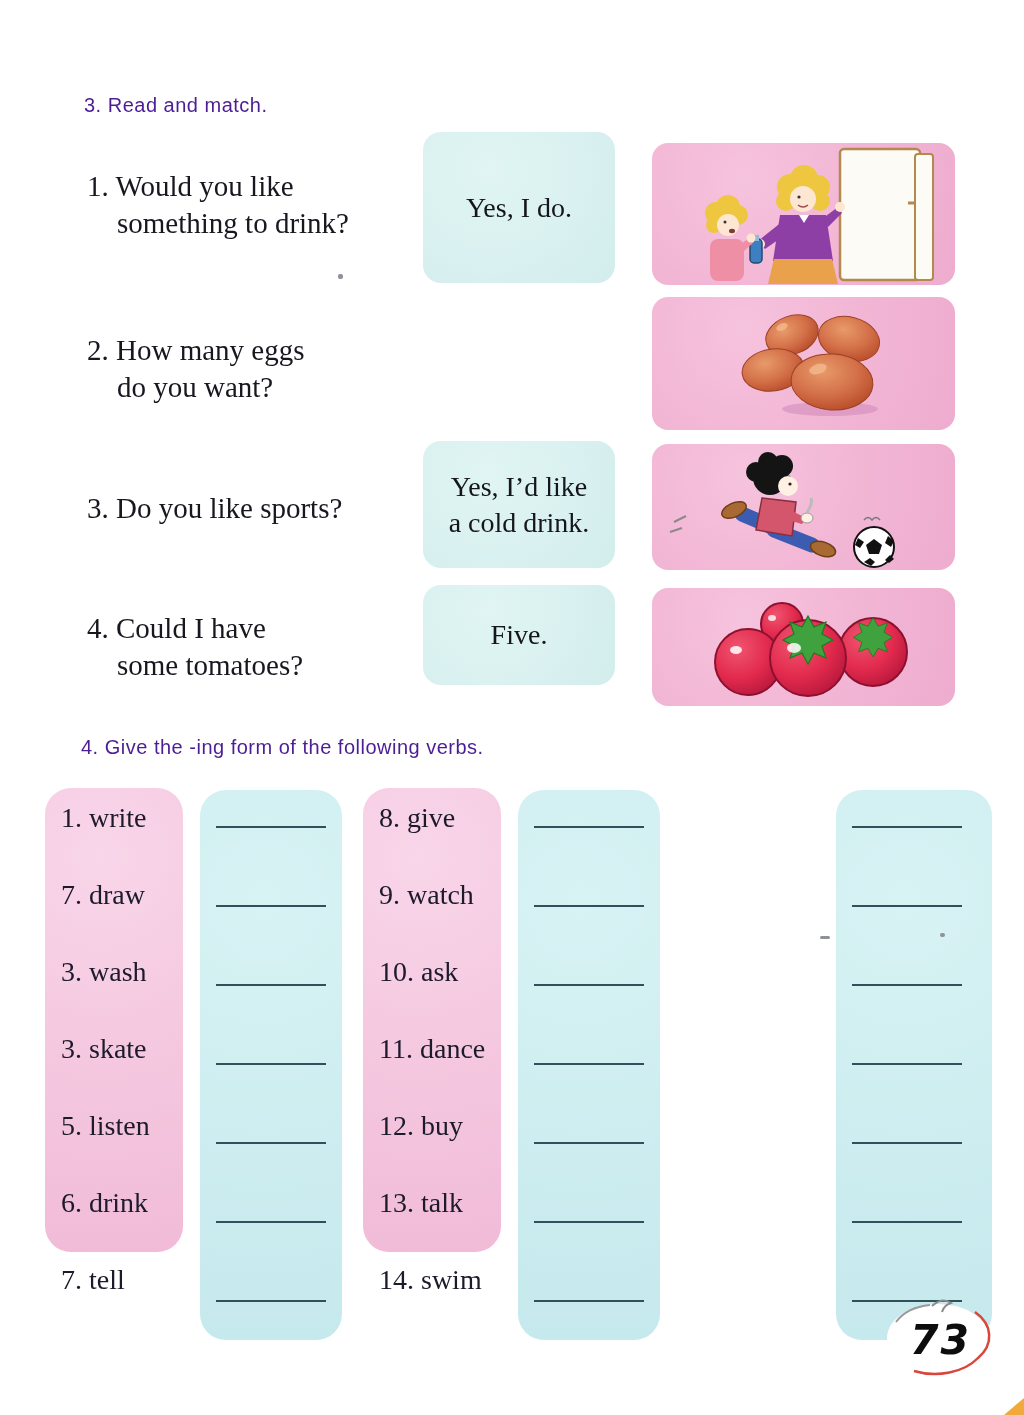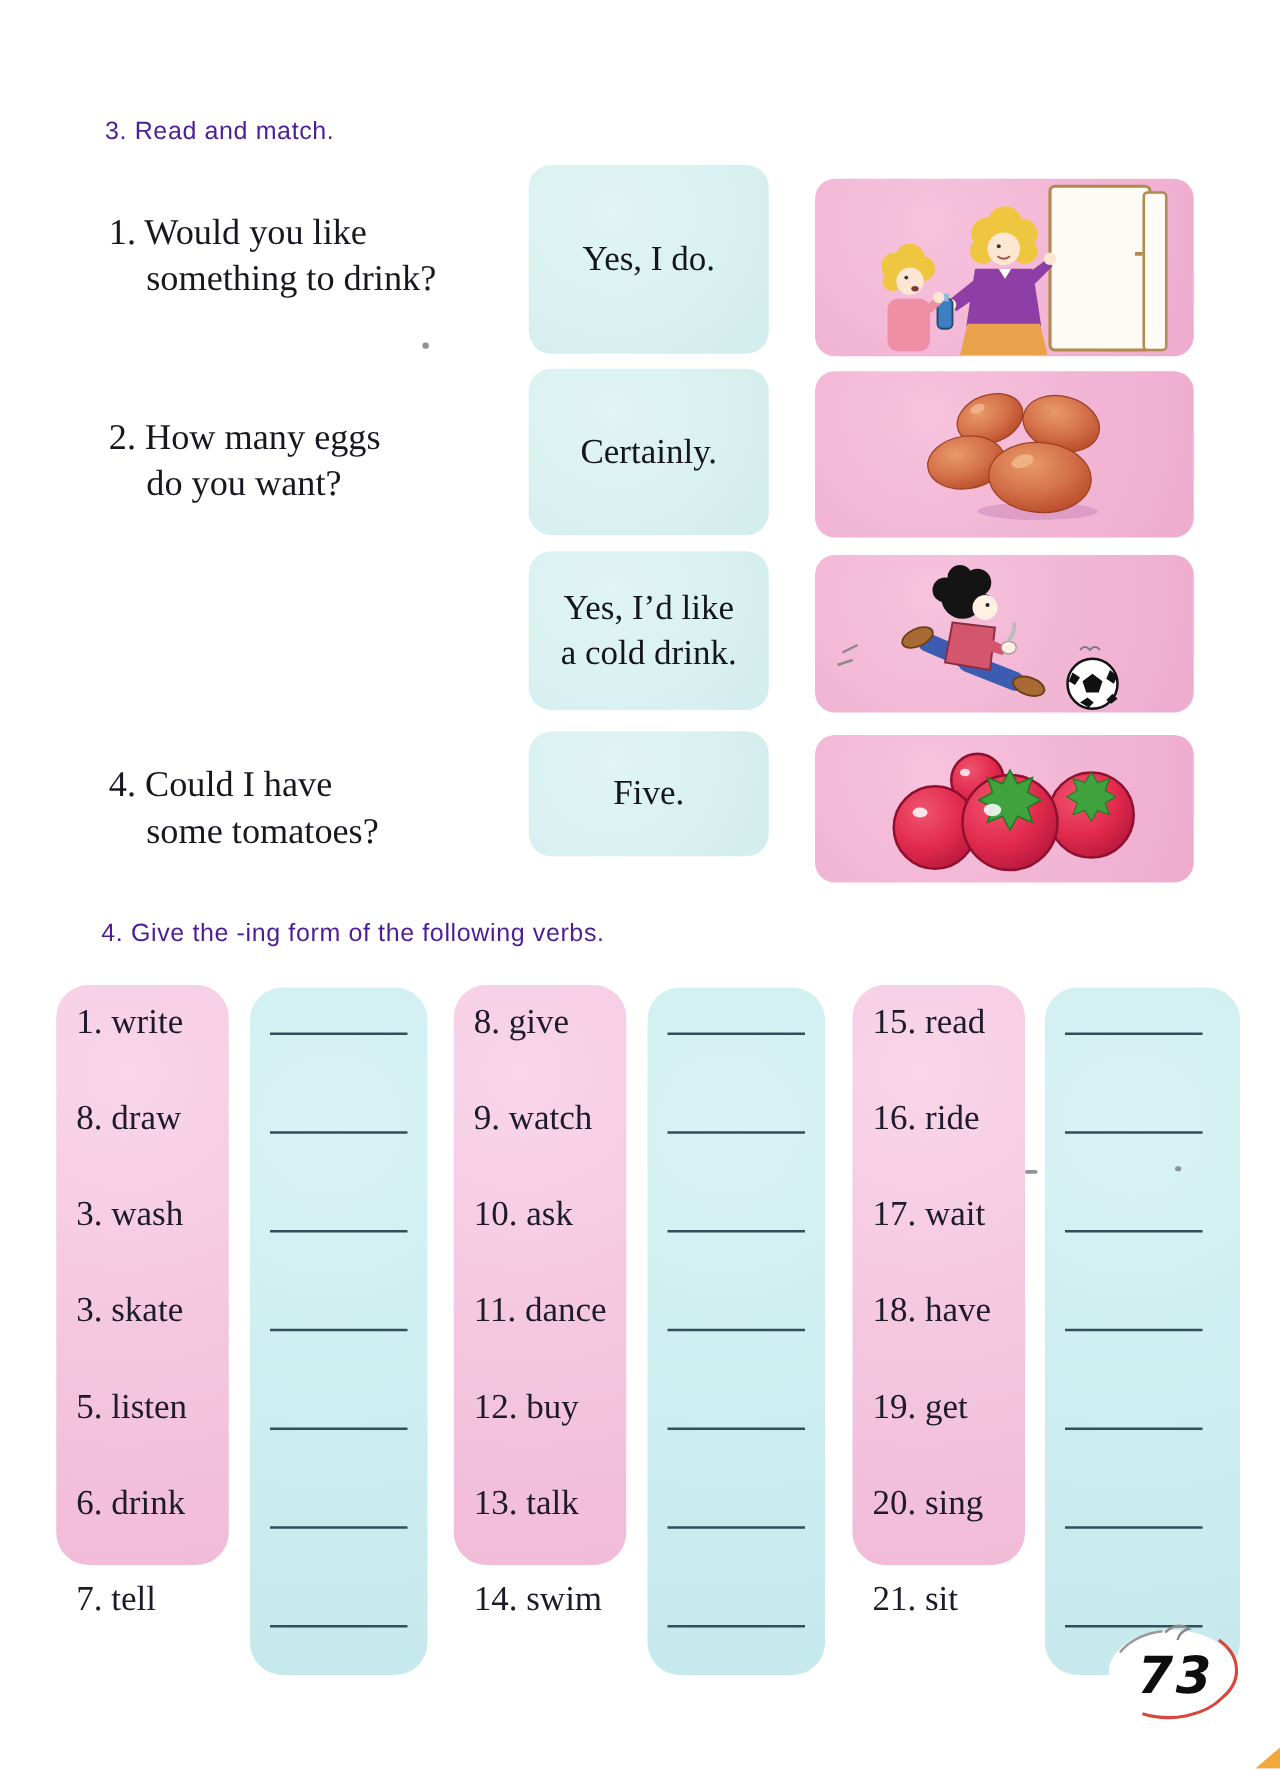--- a/index.html
+++ b/index.html
@@ -51,30 +51,30 @@
   <div class="sec-title" style="left:84px;top:94px;">3. Read and match.</div>
 
   <div class="qrow" style="top:168px;">
     <div class="l1">1. Would you like</div>
     <div class="l2">something to drink?</div>
   </div>
   <div class="qrow" style="top:332px;">
     <div class="l1">2. How many eggs</div>
     <div class="l2">do you want?</div>
   </div>
+  <div class="qrow" style="top:490px;">
+    <div class="l1">3. Do you like sports?</div>
+  </div>
   <div class="qrow" style="top:610px;">
     <div class="l1">4. Could I have</div>
     <div class="l2">some tomatoes?</div>
   </div>
 
   <div class="abox" style="top:132px;height:151px;">
     <div>Yes, I do.</div>
-  </div>
-  <div class="abox" style="top:295px;height:133px;">
-    <div>Certainly.</div>
   </div>
   <div class="abox" style="top:441px;height:127px;">
     <div>Yes, I’d like</div>
     <div>a cold drink.</div>
   </div>
   <div class="abox" style="top:585px;height:100px;">
     <div>Five.</div>
   </div>
 
   <div class="pbox" style="top:143px;height:142px;">
@@ -193,21 +193,21 @@
       <path d="M156,28 l6,11 12,-5 -4,12 11,6 -11,6 4,12 -12,-5 -6,11 -6,-11 -12,5 4,-12 -11,-6 11,-6 -4,-12 12,5 Z" fill="#3fa23f" stroke="#1d7a1d" stroke-width="1.2"></path>
       <ellipse cx="142" cy="60" rx="7" ry="5" fill="#fff" opacity="0.85"></ellipse>
       <ellipse cx="120" cy="30" rx="4" ry="3" fill="#fff" opacity="0.8"></ellipse>
     </svg>
   </div>
 
   <div class="sec-title" style="left:81px;top:736px;">4. Give the -ing form of the following verbs.</div>
 
   <div class="vcol pink" style="left:45px;">
     <div class="verb" style="top:12px">1. write</div>
-    <div class="verb" style="top:89px">8. draw</div>
+    <div class="verb" style="top:89px">7. draw</div>
     <div class="verb" style="top:166px">3. wash</div>
     <div class="verb" style="top:243px">3. skate</div>
     <div class="verb" style="top:320px">5. listen</div>
     <div class="verb" style="top:397px">6. drink</div>
     <div class="verb" style="top:474px">7. tell</div>
   </div>
   <div class="vcol cyan" style="left:200px;">
     <div class="blank" style="top:36px"></div>
     <div class="blank" style="top:115px"></div>
     <div class="blank" style="top:194px"></div>
@@ -229,29 +229,20 @@
   <div class="vcol cyan" style="left:518px;">
     <div class="blank" style="top:36px"></div>
     <div class="blank" style="top:115px"></div>
     <div class="blank" style="top:194px"></div>
     <div class="blank" style="top:273px"></div>
     <div class="blank" style="top:352px"></div>
     <div class="blank" style="top:431px"></div>
     <div class="blank" style="top:510px"></div>
   </div>
 
-  <div class="vcol pink" style="left:682px;">
-    <div class="verb" style="top:12px">15. read</div>
-    <div class="verb" style="top:89px">16. ride</div>
-    <div class="verb" style="top:166px">17. wait</div>
-    <div class="verb" style="top:243px">18. have</div>
-    <div class="verb" style="top:320px">19. get</div>
-    <div class="verb" style="top:397px">20. sing</div>
-    <div class="verb" style="top:474px">21. sit</div>
-  </div>
   <div class="vcol cyan" style="left:836px;width:156px;">
     <div class="blank" style="top:36px"></div>
     <div class="blank" style="top:115px"></div>
     <div class="blank" style="top:194px"></div>
     <div class="blank" style="top:273px"></div>
     <div class="blank" style="top:352px"></div>
     <div class="blank" style="top:431px"></div>
     <div class="blank" style="top:510px"></div>
   </div>
 

